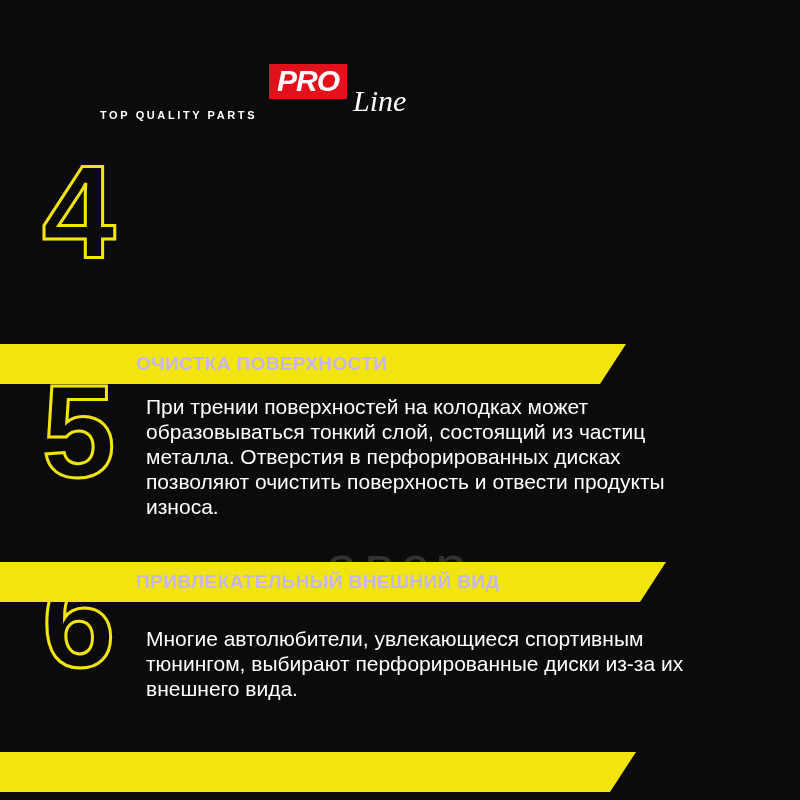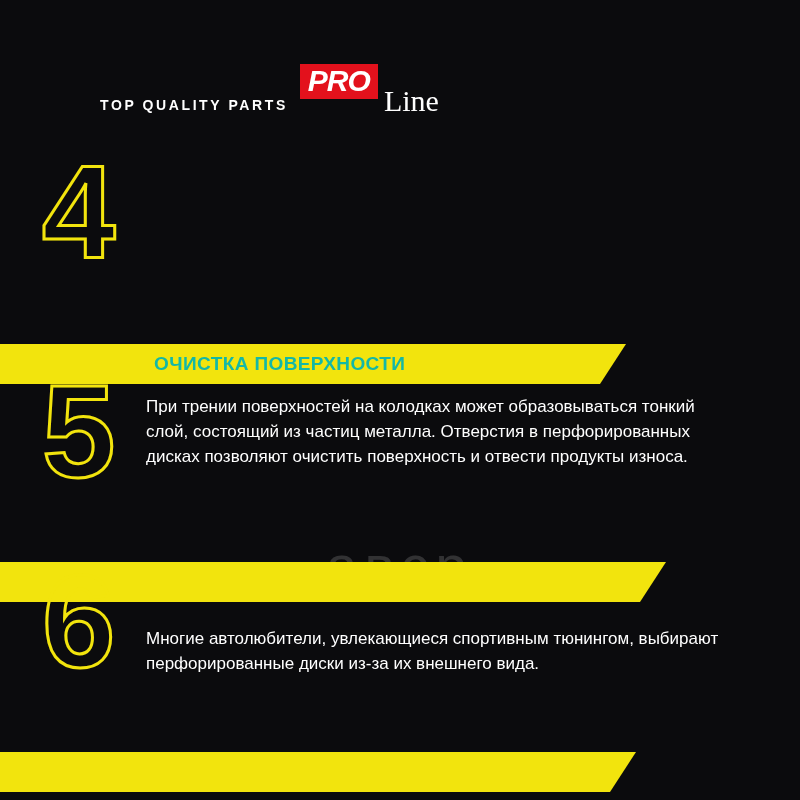--- a/index.html
+++ b/index.html
@@ -27,25 +27,25 @@
     align-items: flex-end;
   }
   .brand-left {
     position: relative;
     display: flex;
     flex-direction: column;
     align-items: flex-start;
   }
   .brand-tagline {
     color: #ffffff;
-    font-size: 14px;
+    font-size: 11px;
     letter-spacing: 2.6px;
     font-weight: 700;
     margin-left: 56px;
-    margin-bottom: 10px;
+    margin-bottom: 2px;
     white-space: nowrap;
   }
   .brand-name {
     color: #f2e40d;
     font-family: "Liberation Serif", serif;
     font-size: 60px;
     font-weight: 700;
     line-height: 0.95;
     letter-spacing: -1px;
   }
@@ -62,20 +62,21 @@
     font-style: italic;
     font-weight: 700;
     font-size: 30px;
     letter-spacing: -1px;
     padding: 2px 8px 3px 8px;
     line-height: 1;
   }
   .brand-line {
     color: #ffffff;
     font-family: "Liberation Serif", serif;
+    font-style: italic;
     font-size: 30px;
     margin-left: 6px;
     line-height: 1;
     margin-top: 40px;
   }
 
   
   .watermark {
     position: absolute;
     left: 0;
@@ -116,34 +117,34 @@
     position: absolute;
     right: -26px;
     top: 0;
     width: 0;
     height: 0;
     border-top: 40px solid #f2e40d;
     border-right: 26px solid transparent;
   }
   .bar-title {
     position: absolute;
-    left: 154px;
-    color: #14b8a6;
+    left: 136px;
+    color: #c4b5fd;
     font-weight: 700;
     font-size: 19px;
     letter-spacing: 0.4px;
     line-height: 40px;
     white-space: nowrap;
   }
   .body-text {
     position: absolute;
     left: 146px;
     width: 576px;
     color: #ffffff;
-    font-size: 17px;
+    font-size: 21px;
     line-height: 25px;
   }
 
   
   #block-4 { top: 146px; height: 230px; }
   #block-4 .big-number { top: 0px; }
   #block-4 .bar { top: 198px; }
   #block-4 .bar-title { top: 198px; }
   #block-4 .body-text { top: 248px; }
 
@@ -180,20 +181,21 @@
   <div class="block" id="block-4">
     <div class="big-number">4</div>
     <div class="bar"></div>
     <div class="bar-title">ОЧИСТКА ПОВЕРХНОСТИ</div>
     <div class="body-text">При трении поверхностей на колодках может образовываться тонкий слой, состоящий из частиц металла. Отверстия в перфорированных дисках позволяют очистить поверхность и отвести продукты износа.</div>
   </div>
 
   <div class="block" id="block-5">
     <div class="big-number">5</div>
     <div class="bar"></div>
+    <div class="bar-title">ПРИВЛЕКАТЕЛЬНЫЙ ВНЕШНИЙ ВИД</div>
     <div class="body-text">Многие автолюбители, увлекающиеся спортивным тюнингом, выбирают перфорированные диски из-за их внешнего вида.</div>
   </div>
 
   <div class="block" id="block-6">
     <div class="big-number">6</div>
     <div class="bar"></div>
 
   </div>
 
 </div>

